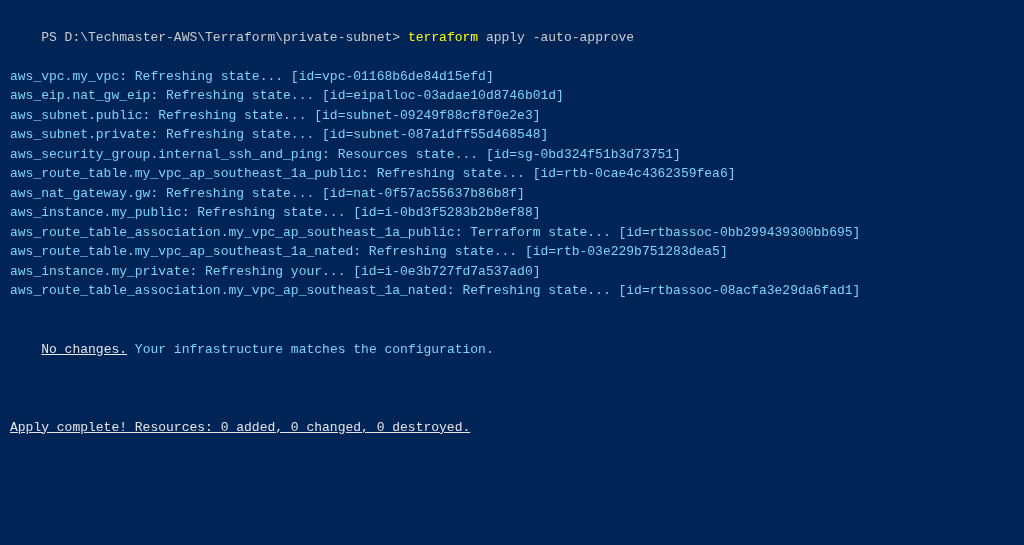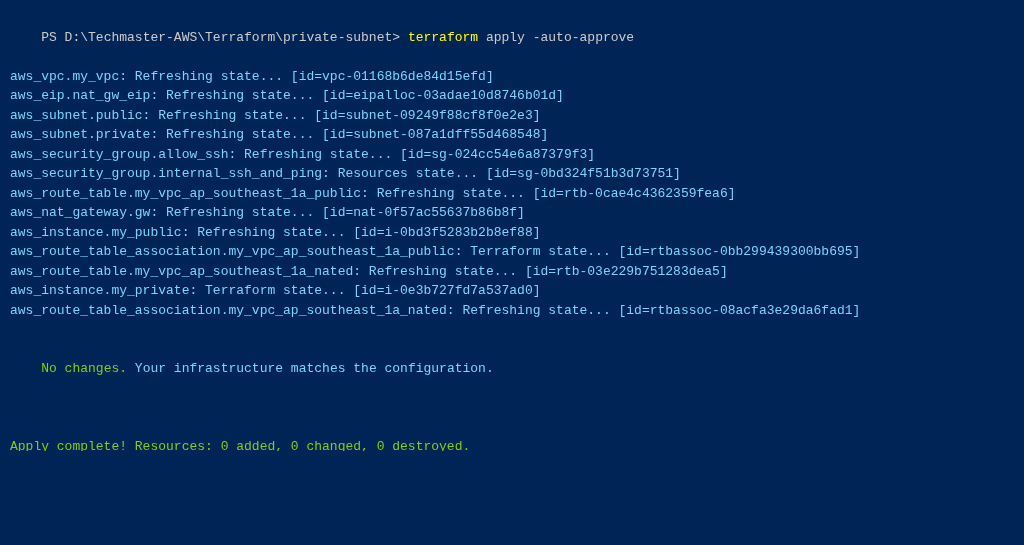--- a/index.html
+++ b/index.html
@@ -33,44 +33,43 @@
 
     .prompt-args {
       color: #cccccc;
     }
 
     .line {
       white-space: pre;
       display: block;
     }
     .white { color: #7dd3fc; }
-    .bright-green { color: #84cc16; }
+    .bright-green { color: #e5e5e5; text-decoration: underline; }
     .yellow { color: #ffff00; }
   </style>
 </head>
 <body>
 
 <div id="terminal">
 
   <div class="line">
     <span class="prompt-ps">PS D:\Techmaster-AWS\Terraform\private-subnet&gt; </span><span class="yellow">terraform</span><span class="prompt-args"> apply -auto-approve</span>
   </div>
 
   <div class="line white">aws_vpc.my_vpc: Refreshing state... [id=vpc-01168b6de84d15efd]</div>
   <div class="line white">aws_eip.nat_gw_eip: Refreshing state... [id=eipalloc-03adae10d8746b01d]</div>
   <div class="line white">aws_subnet.public: Refreshing state... [id=subnet-09249f88cf8f0e2e3]</div>
   <div class="line white">aws_subnet.private: Refreshing state... [id=subnet-087a1dff55d468548]</div>
-  <div class="line white">aws_security_group.allow_ssh: Refreshing state... [id=sg-024cc54e6a87379f3]</div>
   <div class="line white">aws_security_group.internal_ssh_and_ping: Resources state... [id=sg-0bd324f51b3d73751]</div>
   <div class="line white">aws_route_table.my_vpc_ap_southeast_1a_public: Refreshing state... [id=rtb-0cae4c4362359fea6]</div>
   <div class="line white">aws_nat_gateway.gw: Refreshing state... [id=nat-0f57ac55637b86b8f]</div>
   <div class="line white">aws_instance.my_public: Refreshing state... [id=i-0bd3f5283b2b8ef88]</div>
   <div class="line white">aws_route_table_association.my_vpc_ap_southeast_1a_public: Terraform state... [id=rtbassoc-0bb299439300bb695]</div>
   <div class="line white">aws_route_table.my_vpc_ap_southeast_1a_nated: Refreshing state... [id=rtb-03e229b751283dea5]</div>
-  <div class="line white">aws_instance.my_private: Terraform state... [id=i-0e3b727fd7a537ad0]</div>
+  <div class="line white">aws_instance.my_private: Refreshing your... [id=i-0e3b727fd7a537ad0]</div>
   <div class="line white">aws_route_table_association.my_vpc_ap_southeast_1a_nated: Refreshing state... [id=rtbassoc-08acfa3e29da6fad1]</div>
 
   <div class="line">&nbsp;</div>
 
   <div class="line">
     <span class="bright-green">No changes.</span><span class="white"> Your infrastructure matches the configuration.</span>
   </div>
 
   <div class="line">&nbsp;</div>
 

